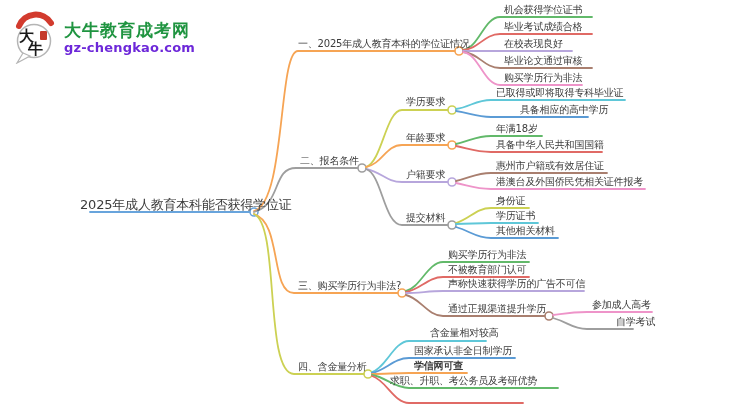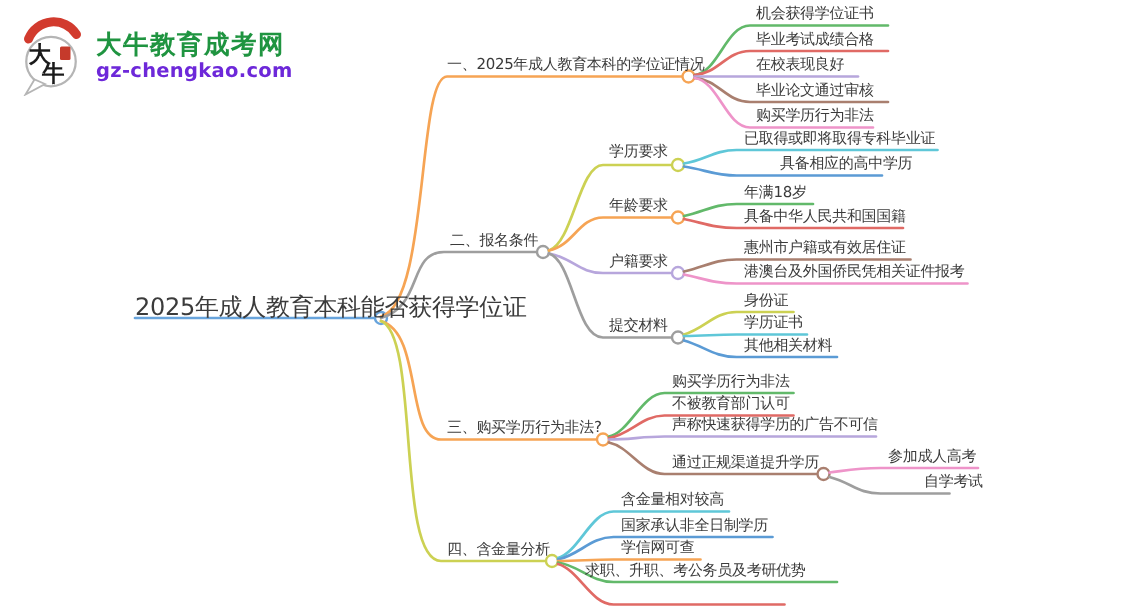--- a/index.html
+++ b/index.html
@@ -64,21 +64,21 @@
       <path d="M 254 214 C 280 224 264 374 294 374 L 364 374" fill="none" stroke="#ccd153" stroke-width="1.8" stroke-linecap="round"></path>
       <circle cx="368" cy="374" r="4" fill="#ffffff" stroke="#ccd153" stroke-width="1.6"></circle>
       <path d="M 372 372 C 386 368 394 341 409 341 L 486 341" fill="none" stroke="#5fc7d8" stroke-width="1.8" stroke-linecap="round"></path>
       <path d="M 372 373 C 386 370 394 358 409 358 L 515 358" fill="none" stroke="#5b9bd5" stroke-width="1.8" stroke-linecap="round"></path>
       <path d="M 372 374 C 386 374 394 373 409 373 L 467 373" fill="none" stroke="#f6a454" stroke-width="1.8" stroke-linecap="round"></path>
       <path d="M 372 375 C 386 377 394 388 409 388 L 558 388" fill="none" stroke="#62b96a" stroke-width="1.8" stroke-linecap="round"></path>
       <path d="M 372 376 C 386 380 394 403 409 403 L 523 403" fill="none" stroke="#e06a65" stroke-width="1.8" stroke-linecap="round"></path>
     </svg>
 
   <div id="mm-labels">
-      <div class="node-label" style="left: 90px; top: 198px; width: 160px; text-align: right; font-size: 16px;">2025年成人教育本科能否获得学位证</div>
+      <div class="node-label" style="left: 80px; top: 198px; width: 160px; text-align: right; font-size: 13px;">2025年成人教育本科能否获得学位证</div>
       <div class="node-label" style="left: 298px; top: 37px;">一、2025年成人教育本科的学位证情况</div>
       <div class="node-label" style="left: 504px; top: 3px;">机会获得学位证书</div>
       <div class="node-label" style="left: 504px; top: 20px;">毕业考试成绩合格</div>
       <div class="node-label" style="left: 504px; top: 37px;">在校表现良好</div>
       <div class="node-label" style="left: 504px; top: 54px;">毕业论文通过审核</div>
       <div class="node-label" style="left: 504px; top: 71px;">购买学历行为非法</div>
       <div class="node-label" style="left: 300px; top: 154px;">二、报名条件</div>
       <div class="node-label" style="left: 406px; top: 96px; font-family: Liberation Mono, monospace;">学历要求</div>
       <div class="node-label" style="left: 496px; top: 86px;">已取得或即将取得专科毕业证</div>
       <div class="node-label" style="left: 496px; top: 103px; margin-left: 24px;">具备相应的高中学历</div>
@@ -93,23 +93,23 @@
       <div class="node-label" style="left: 496px; top: 209px;">学历证书</div>
       <div class="node-label" style="left: 496px; top: 224px;">其他相关材料</div>
       <div class="node-label" style="left: 298px; top: 279px;">三、购买学历行为非法?</div>
       <div class="node-label" style="left: 448px; top: 248px;">购买学历行为非法</div>
       <div class="node-label" style="left: 448px; top: 263px;">不被教育部门认可</div>
       <div class="node-label" style="left: 448px; top: 277px;">声称快速获得学历的广告不可信</div>
       <div class="node-label" style="left: 448px; top: 302px;">通过正规渠道提升学历</div>
       <div class="node-label" style="left: 592px; top: 298px; text-align: center;">参加成人高考</div>
       <div class="node-label" style="left: 592px; top: 315px; margin-left: 24px;">自学考试</div>
       <div class="node-label" style="left: 298px; top: 360px;">四、含金量分析</div>
-      <div class="node-label" style="left: 414px; top: 327px;">含金量相对较高</div>
+      <div class="node-label" style="left: 430px; top: 327px; font-family: Liberation Mono, monospace;">含金量相对较高</div>
       <div class="node-label" style="left: 414px; top: 344px;">国家承认非全日制学历</div>
-      <div class="node-label" style="left: 414px; top: 359px;">学信网可查</div>
+      <div class="node-label" style="left: 414px; top: 359px; font-weight: bold;">学信网可查</div>
       <div class="node-label" style="left: 390px; top: 374px;">求职、升职、考公务员及考研优势</div>
       <div class="node-label" style="left: 392px; top: 389px; margin-top: 28px;">成人教育含金量排名较高</div>
     </div>
 
   <div class="logo">
     <svg width="48" height="54" viewBox="0 0 48 54">
       <path d="M9 16 A 18 18 0 0 1 41 13" fill="none" stroke="#d23b2e" stroke-width="6" stroke-linecap="round"></path>
       <circle cx="24" cy="31" r="16.5" fill="#ffffff" stroke="#b5b5b5" stroke-width="1.5"></circle>
       <path d="M13 43 L7 53 L20 46 Z" fill="#ffffff" stroke="#b5b5b5" stroke-width="1.2"></path>
       <rect x="30" y="21" width="7" height="9" rx="1" fill="#c53a2b"></rect>

